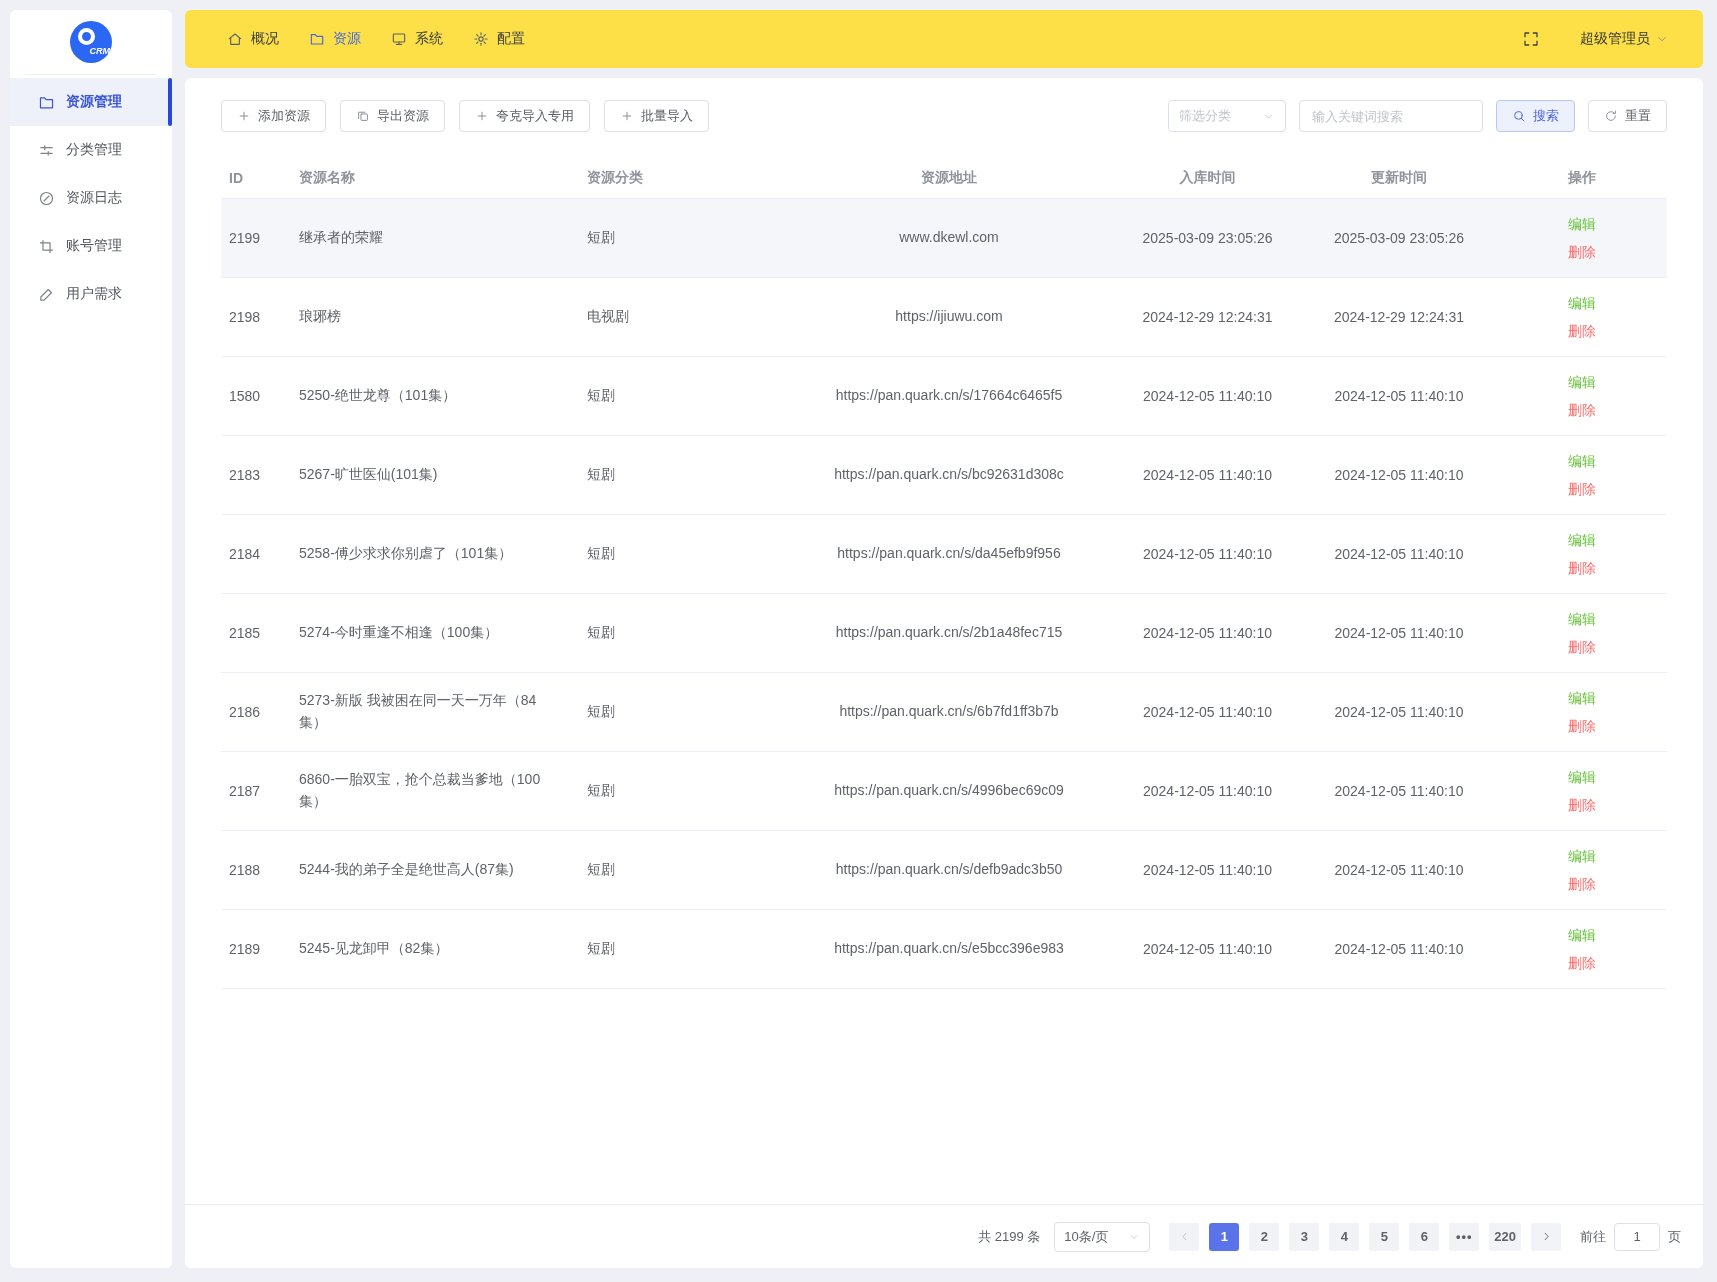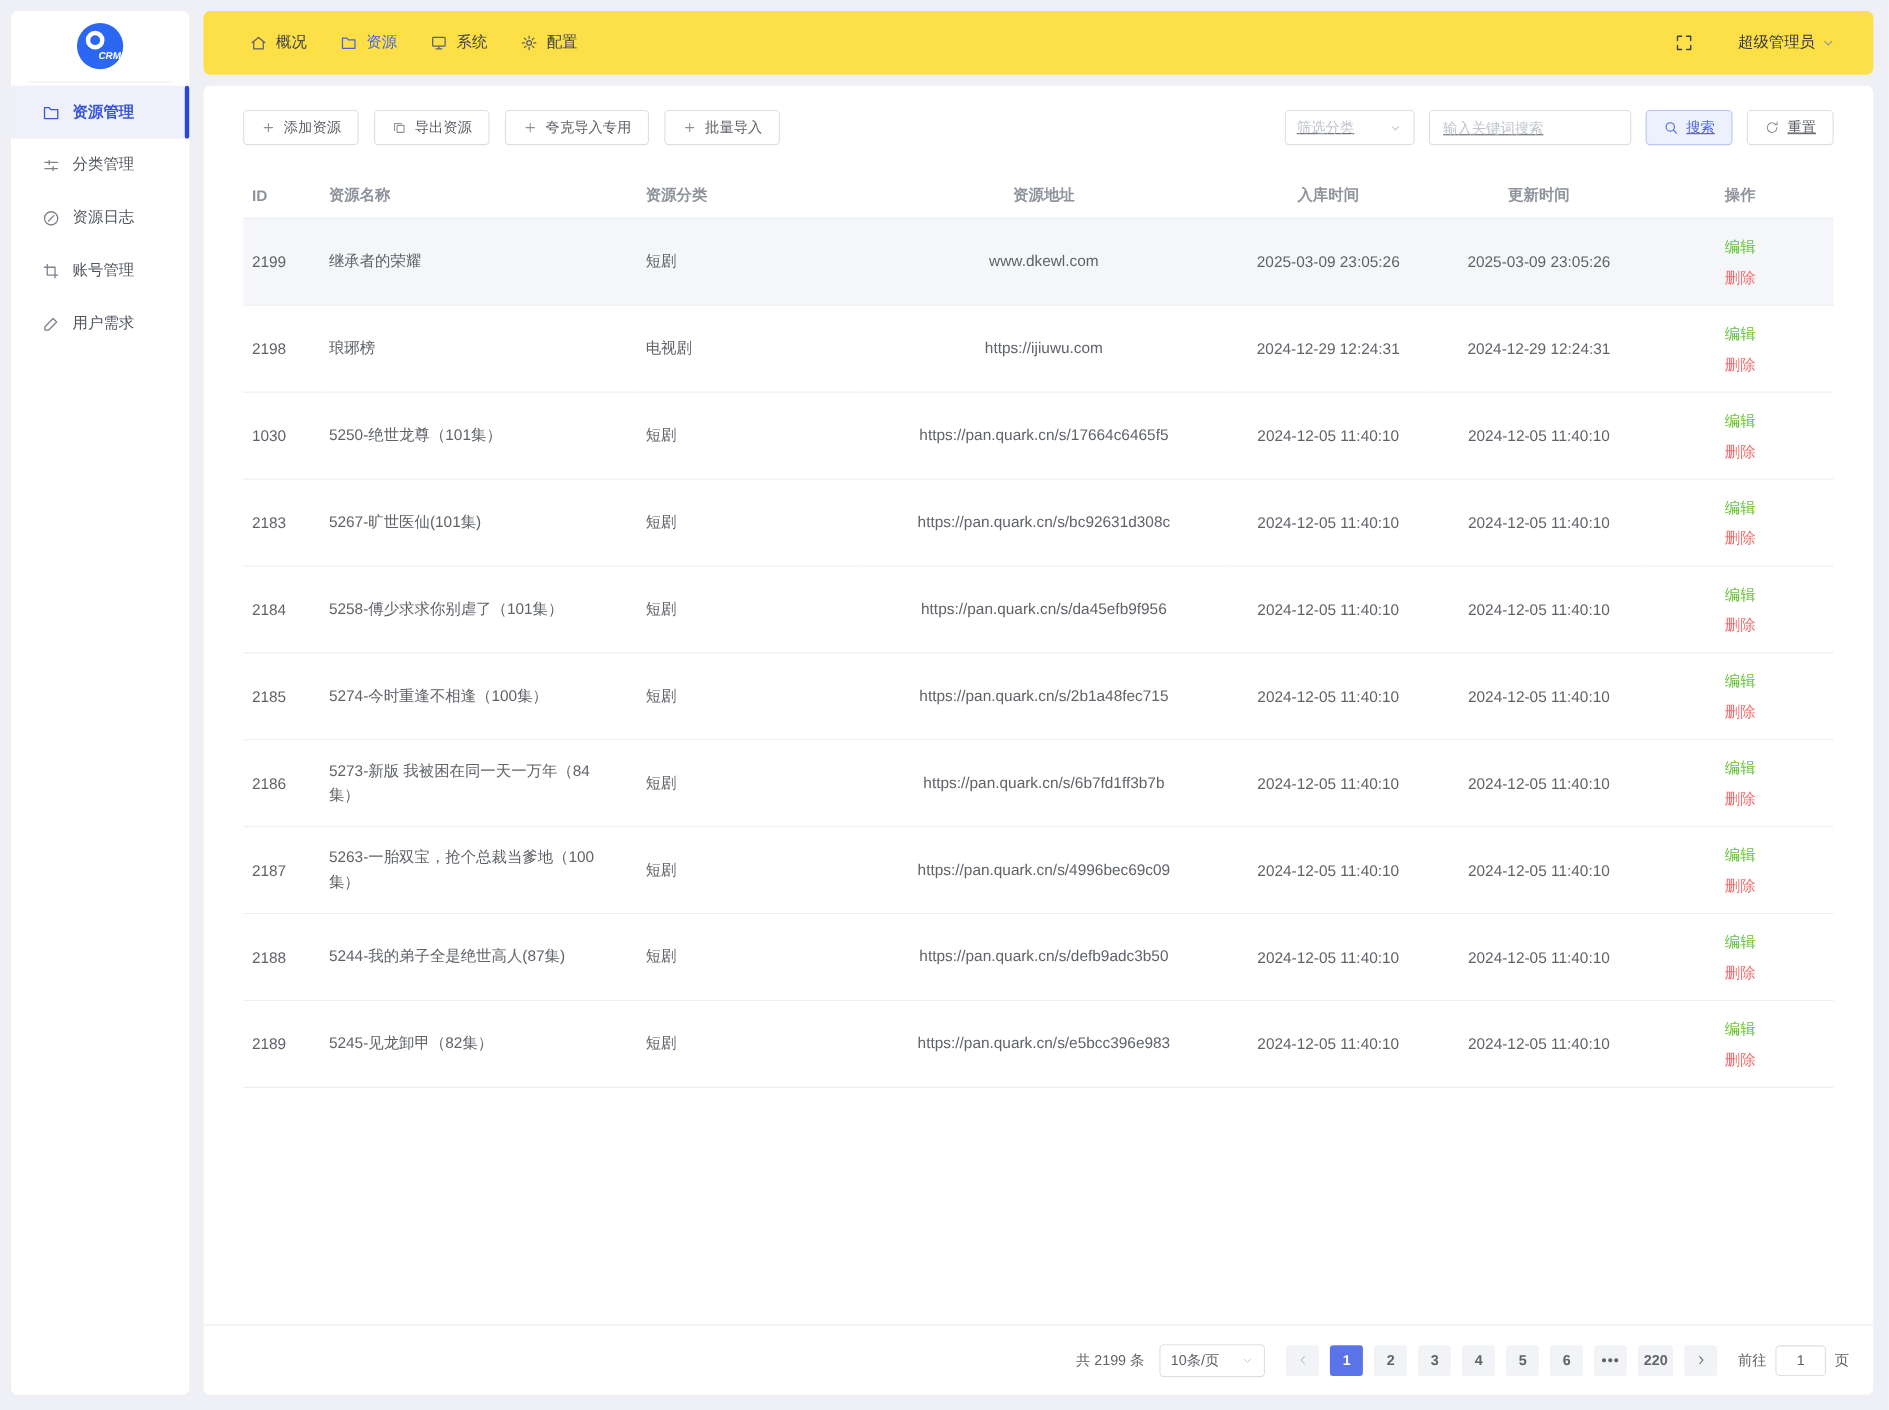--- a/index.html
+++ b/index.html
@@ -54,21 +54,21 @@
 
   
   .content {
     position: absolute; left: 185px; top: 78px; width: 1518px; height: 1190px;
     background: #fff; border-radius: 6px; padding: 22px 36px 0;
   }
   .toolbar { display: flex; align-items: center; height: 32px; }
   .toolbar-left { display: flex; gap: 14px; }
   .btn { height: 32px; display: inline-flex; align-items: center; gap: 7px; padding: 0 15px; background: #fff; border: 1px solid #dcdfe6; border-radius: 4px; font-size: 13px; color: #5d6166; cursor: pointer; white-space: nowrap; }
   .btn .b-icon { width: 14px; height: 14px; color: #8b9097; }
-  .toolbar-right { margin-left: auto; display: flex; gap: 13px; align-items: center; text-decoration: underline; }
+  .toolbar-right { margin-left: auto; display: flex; gap: 13px; align-items: center; }
   .select { width: 118px; height: 32px; border: 1px solid #dcdfe6; border-radius: 4px; display: flex; align-items: center; justify-content: space-between; padding: 0 10px; font-size: 13px; color: #bfc4cc; background: #fff; cursor: pointer; }
   .select .chev { width: 13px; height: 13px; color: #bfc4cc; }
   .kw-input { width: 184px; height: 32px; border: 1px solid #dcdfe6; border-radius: 4px; padding: 0 12px; font-size: 13px; color: #606266; outline: none; }
   .kw-input::placeholder { color: #bfc4cc; }
   .btn-search { background: #edf1fd; border-color: #b9c6f0; color: #4a66d8; }
   .btn-search .b-icon { color: #4a66d8; }
 
   
   .res-table { width: 100%; border-collapse: collapse; margin-top: 26px; table-layout: fixed; }
   .res-table th { height: 40px; font-size: 14px; font-weight: 600; color: #8f949c; border-bottom: 1px solid #ebeef5; padding: 0 8px; }
@@ -323,21 +323,21 @@
             <div class="url-wrap">https://ijiuwu.com</div>
           </td>
           <td class="t-center c-time">2024-12-29 12:24:31</td>
           <td class="t-center c-time">2024-12-29 12:24:31</td>
           <td class="t-center c-action">
             <a class="link-edit">编辑</a>
             <a class="link-delete">删除</a>
           </td>
         </tr>
         <tr>
-          <td class="t-left c-id">1030</td>
+          <td class="t-left c-id">1580</td>
           <td class="t-left c-name">5250-绝世龙尊（101集）</td>
           <td class="t-left c-cat">短剧</td>
           <td class="t-center c-url">
             <div class="url-wrap">https://pan.quark.cn/s/17664c6465f5</div>
           </td>
           <td class="t-center c-time">2024-12-05 11:40:10</td>
           <td class="t-center c-time">2024-12-05 11:40:10</td>
           <td class="t-center c-action">
             <a class="link-edit">编辑</a>
             <a class="link-delete">删除</a>
@@ -394,21 +394,21 @@
           </td>
           <td class="t-center c-time">2024-12-05 11:40:10</td>
           <td class="t-center c-time">2024-12-05 11:40:10</td>
           <td class="t-center c-action">
             <a class="link-edit">编辑</a>
             <a class="link-delete">删除</a>
           </td>
         </tr>
         <tr>
           <td class="t-left c-id">2187</td>
-          <td class="t-left c-name">5263-一胎双宝，抢个总裁当爹地（100集）</td>
+          <td class="t-left c-name">6860-一胎双宝，抢个总裁当爹地（100集）</td>
           <td class="t-left c-cat">短剧</td>
           <td class="t-center c-url">
             <div class="url-wrap">https://pan.quark.cn/s/4996bec69c09</div>
           </td>
           <td class="t-center c-time">2024-12-05 11:40:10</td>
           <td class="t-center c-time">2024-12-05 11:40:10</td>
           <td class="t-center c-action">
             <a class="link-edit">编辑</a>
             <a class="link-delete">删除</a>
           </td>

